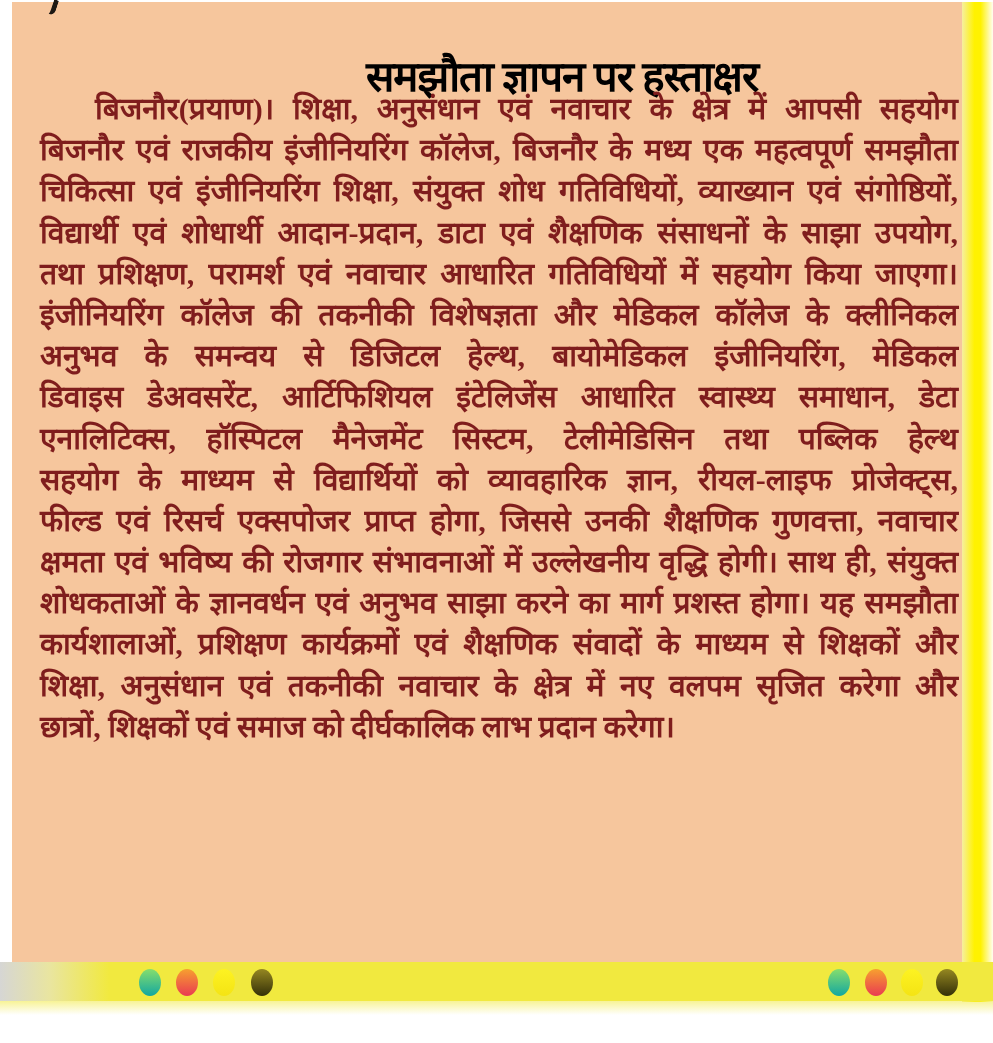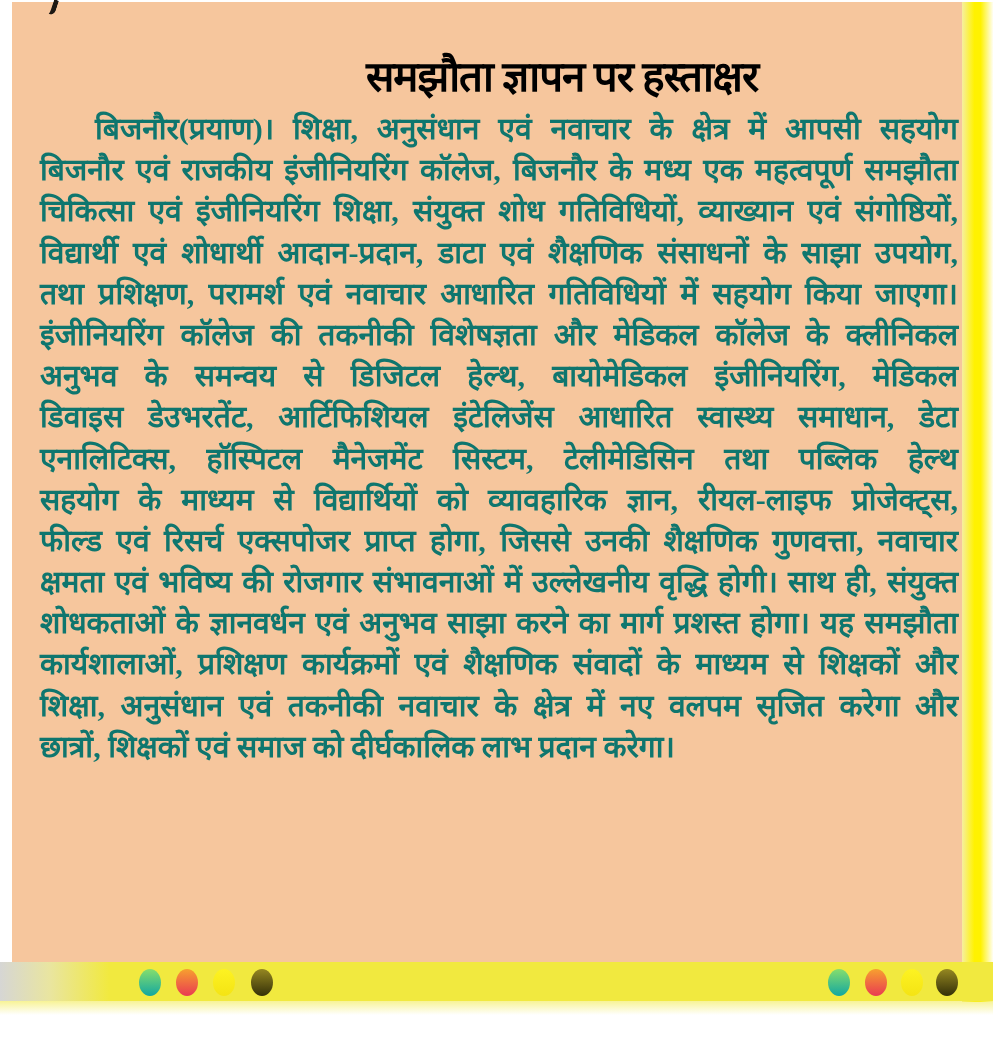--- a/index.html
+++ b/index.html
@@ -17,22 +17,22 @@
     border-right:5px solid #1c1814;border-radius:0 0 6px 0;
     transform:rotate(18deg);
   }
   .headline{
     position:absolute;left:0;top:20px;width:100%;box-sizing:border-box;
     padding-left:150px;text-align:center;
     font-size:42px;line-height:1.3;font-weight:700;color:#000000;
     letter-spacing:-1px;white-space:nowrap;
   }
   .body-text{
-    position:absolute;left:28px;top:106px;width:918px;
-    color:#0f766e;font-size:30px;font-weight:600;
+    position:absolute;left:28px;top:86px;width:918px;
+    color:#7f1d1d;font-size:30px;font-weight:600;
   }
   .bline{
     height:41.2px;line-height:41.2px;white-space:nowrap;
     text-align:justify;text-align-last:justify;text-justify:inter-word;
     overflow:visible;
   }
   .bline.first{padding-left:55px;}
   .bline.last{text-align-last:left;}
   .dateline{font-weight:800;}
   .side-strip{
@@ -58,21 +58,21 @@
   <div class="corner-mark"></div>
   <h1 class="headline">समझौता ज्ञापन पर हस्ताक्षर</h1>
   <div class="body-text">
     <div class="bline first"><span class="dateline">बिजनौर(प्रयाण)</span><span>। शिक्षा, अनुसंधान एवं नवाचार के क्षेत्र में आपसी सहयोग</span></div>
     <div class="bline">बिजनौर एवं राजकीय इंजीनियरिंग कॉलेज, बिजनौर के मध्य एक महत्वपूर्ण समझौता</div>
     <div class="bline">चिकित्सा एवं इंजीनियरिंग शिक्षा, संयुक्त शोध गतिविधियों, व्याख्यान एवं संगोष्ठियों,</div>
     <div class="bline">विद्यार्थी एवं शोधार्थी आदान-प्रदान, डाटा एवं शैक्षणिक संसाधनों के साझा उपयोग,</div>
     <div class="bline">तथा प्रशिक्षण, परामर्श एवं नवाचार आधारित गतिविधियों में सहयोग किया जाएगा।</div>
     <div class="bline">इंजीनियरिंग कॉलेज की तकनीकी विशेषज्ञता और मेडिकल कॉलेज के क्लीनिकल</div>
     <div class="bline">अनुभव के समन्वय से डिजिटल हेल्थ, बायोमेडिकल इंजीनियरिंग, मेडिकल</div>
-    <div class="bline">डिवाइस डेउभरतेंट, आर्टिफिशियल इंटेलिजेंस आधारित स्वास्थ्य समाधान, डेटा</div>
+    <div class="bline">डिवाइस डेअवसरेंट, आर्टिफिशियल इंटेलिजेंस आधारित स्वास्थ्य समाधान, डेटा</div>
     <div class="bline">एनालिटिक्स, हॉस्पिटल मैनेजमेंट सिस्टम, टेलीमेडिसिन तथा पब्लिक हेल्थ</div>
     <div class="bline">सहयोग के माध्यम से विद्यार्थियों को व्यावहारिक ज्ञान, रीयल-लाइफ प्रोजेक्ट्स,</div>
     <div class="bline">फील्ड एवं रिसर्च एक्सपोजर प्राप्त होगा, जिससे उनकी शैक्षणिक गुणवत्ता, नवाचार</div>
     <div class="bline">क्षमता एवं भविष्य की रोजगार संभावनाओं में उल्लेखनीय वृद्धि होगी। साथ ही, संयुक्त</div>
     <div class="bline">शोधकताओं के ज्ञानवर्धन एवं अनुभव साझा करने का मार्ग प्रशस्त होगा। यह समझौता</div>
     <div class="bline">कार्यशालाओं, प्रशिक्षण कार्यक्रमों एवं शैक्षणिक संवादों के माध्यम से शिक्षकों और</div>
     <div class="bline">शिक्षा, अनुसंधान एवं तकनीकी नवाचार के क्षेत्र में नए वलपम सृजित करेगा और</div>
     <div class="bline last">छात्रों, शिक्षकों एवं समाज को दीर्घकालिक लाभ प्रदान करेगा।</div>
   </div>
 </div>

